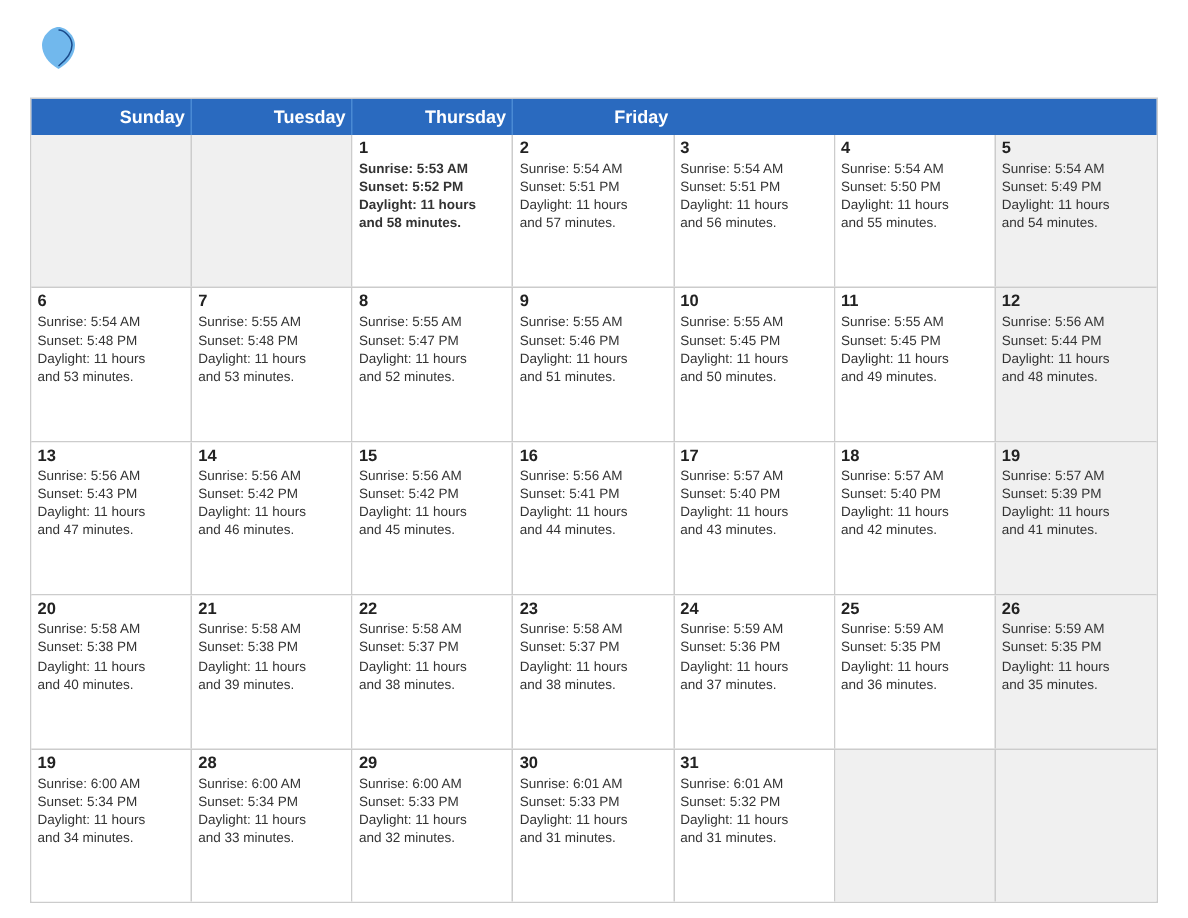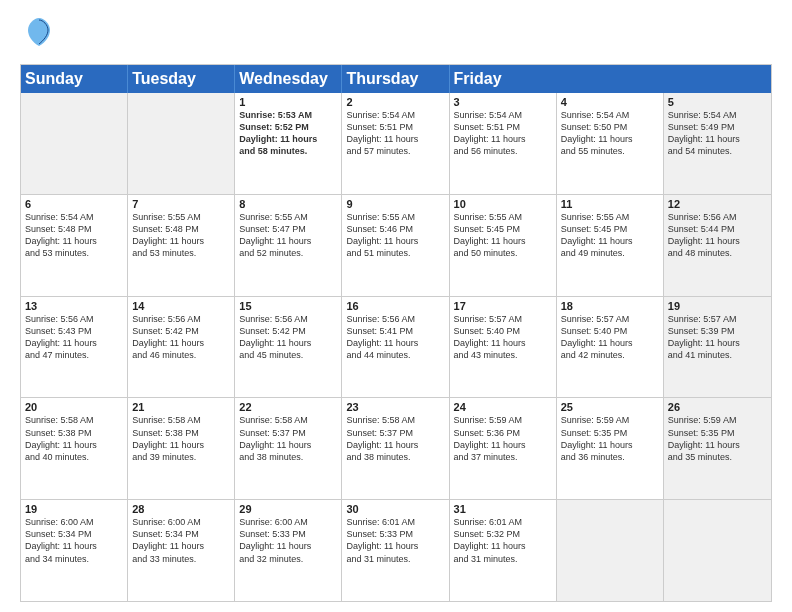--- a/index.html
+++ b/index.html
@@ -48,23 +48,23 @@
       border: 1px solid #ccc;
     }
     .cal-header {
       display: grid;
       grid-template-columns: repeat(7, 1fr);
       background: #2a6abf;
     }
     .cal-header-cell {
       color: #fff;
       font-weight: bold;
-      font-size: 16px;
+      font-size: 12px;
       padding: 5px 4px;
-      text-align: left;
+      text-align: right;
       border-right: 1px solid #4a8ad4;
     }
     .cal-header-cell:last-child { border-right: none; }
     .cal-body {
       flex: 1;
       display: flex;
       flex-direction: column;
     }
     .cal-row {
       display: grid;
@@ -119,21 +119,20 @@
     <div class="title-section">
       <div class="month-title"></div>
       <div class="location-title"></div>
     </div>
   </div>
 
   <div class="calendar">
     <div class="cal-header" id="cal-header">
         <div class="cal-header-cell">Sunday</div>
         <div class="cal-header-cell">Tuesday</div>
-        <div class="cal-header-cell">Wednesday</div>
         <div class="cal-header-cell">Thursday</div>
         <div class="cal-header-cell">Friday</div>
       </div>
     <div class="cal-body" id="cal-body">
         <div class="cal-row">
           <div class="cal-cell shaded empty"></div>
           <div class="cal-cell shaded empty"></div>
           <div class="cal-cell">
             <span class="day-num">1</span>
             <div class="cell-text" style="white-space: pre-line; font-weight: bold;">Sunrise: 5:53 AM

